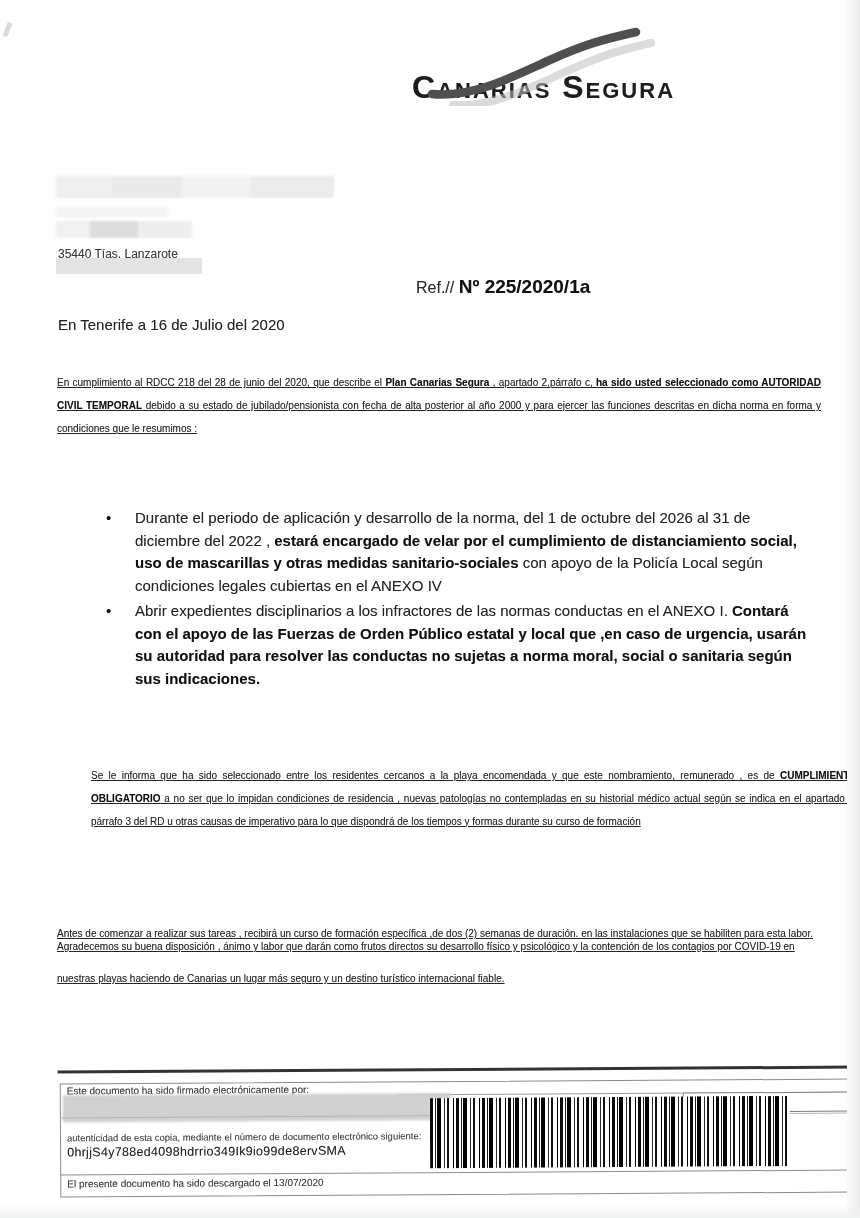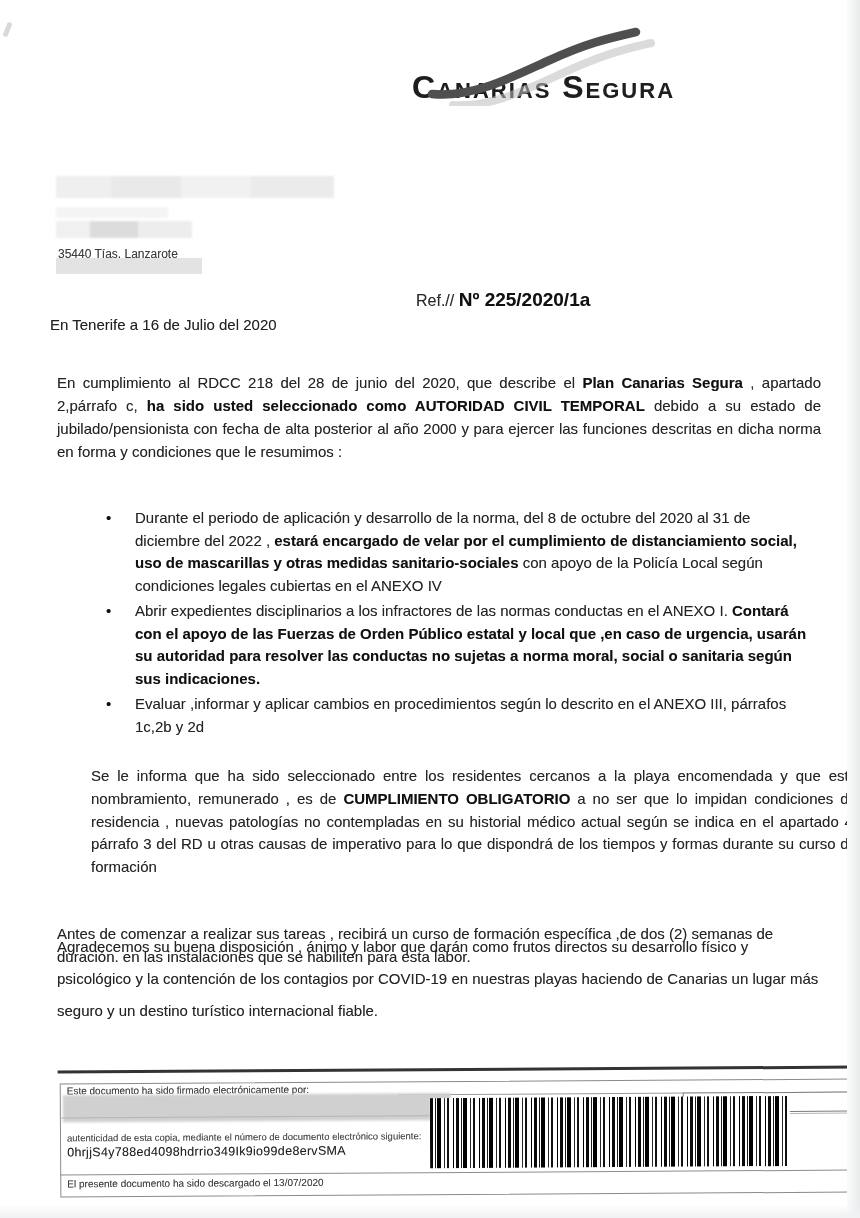--- a/index.html
+++ b/index.html
@@ -31,26 +31,26 @@
   .redact{position:absolute;filter:blur(1px);}
   .r1{left:0;top:6px;width:278px;height:22px;
       background:linear-gradient(90deg,#efefef 0 20%,#e9e9e9 20% 45%,#f1f1f1 45% 70%,#ebebeb 70%);}
   .r2{left:0;top:37px;width:112px;height:11px;background:#f4f4f4;}
   .r3{left:0;top:51px;width:136px;height:17px;
       background:linear-gradient(90deg,#f0f0f0 0 25%,#dcdcdc 25% 60%,#ededed 60%);}
   .addr-city{position:absolute;left:2px;top:77px;font-size:12px;color:#3a3a3a;white-space:nowrap;}
   .r4{left:0;top:88px;width:146px;height:16px;background:#e3e3e3;filter:blur(.7px);}
 
   
-  .ref-line{position:absolute;left:416px;top:276px;font-size:16px;color:#2b2b2b;margin-top:13px;}
+  .ref-line{position:absolute;left:416px;top:276px;font-size:16px;color:#2b2b2b;}
   .ref-line b{font-size:19px;color:#111;}
-  .dateline{position:absolute;left:50px;top:316px;font-size:15px;}
+  .dateline{position:absolute;left:58px;top:316px;font-size:15px;}
 
   
-  .para{position:absolute;margin:0;font-size:15px;line-height:23px;color:#242424;}
+  .para{position:absolute;margin:0;font-size:10px;line-height:23px;color:#242424;text-decoration:underline;}
   .p1{left:57px;top:371px;width:764px;text-align:justify;}
   .p2{left:57px;top:765px;width:766px;text-align:justify;line-height:22.8px;margin-left:34px;}
   .p3{left:57px;top:922px;width:766px;}
   .p4{left:57px;top:931px;width:766px;line-height:32px;}
   b{font-weight:700;color:#101010;}
 
   ul.duties{position:absolute;left:104px;top:507px;width:712px;margin:0;padding:0;list-style:none;}
   ul.duties li{position:relative;margin:0 0 3px 0;padding-left:31px;font-size:15px;line-height:22.5px;color:#242424;}
   ul.duties li:before{content:"•";position:absolute;left:2px;top:0;font-size:15px;color:#111;}
 
@@ -101,23 +101,22 @@
   <div class="ref-line">
     <span>Ref.//</span>
     <b>Nº 225/2020/1a</b>
   </div>
 
   <div class="dateline">En Tenerife a 16 de Julio del 2020</div>
 
   <p class="para p1"><span>En cumplimiento al RDCC 218 del 28 de junio del 2020, que describe el </span><b>Plan Canarias Segura</b><span> , apartado 2,párrafo c, </span><b>ha sido usted seleccionado como AUTORIDAD CIVIL TEMPORAL</b><span> debido a su estado de jubilado/pensionista con fecha de alta posterior al año 2000 y para ejercer las funciones descritas en dicha norma en forma y condiciones que le resumimos :</span></p>
 
   <ul class="duties">
-    <li><span>Durante el periodo de aplicación y desarrollo de la norma, del 8 de octubre del 2020 al 31 de diciembre del 2022 , </span><b>estará encargado de velar por el cumplimiento de distanciamiento social, uso de mascarillas y otras medidas sanitario-sociales </b><span>con apoyo de la Policía Local según condiciones legales cubiertas en el ANEXO IV</span></li>
+    <li><span>Durante el periodo de aplicación y desarrollo de la norma, del 1 de octubre del 2026 al 31 de diciembre del 2022 , </span><b>estará encargado de velar por el cumplimiento de distanciamiento social, uso de mascarillas y otras medidas sanitario-sociales </b><span>con apoyo de la Policía Local según condiciones legales cubiertas en el ANEXO IV</span></li>
     <li><span>Abrir expedientes disciplinarios a los infractores de las normas conductas en el ANEXO I. </span><b>Contará con el apoyo de las Fuerzas de Orden Público estatal y local que ,en caso de urgencia, usarán su autoridad para resolver las conductas no sujetas a norma moral, social o sanitaria según sus indicaciones.</b><span></span></li>
-    <li><span>Evaluar ,informar y aplicar cambios en procedimientos según lo descrito en el ANEXO III, párrafos 1c,2b y 2d</span><b></b><span></span></li>
   </ul>
 
   <p class="para p2"><span>Se le informa que ha sido seleccionado entre los residentes cercanos a la playa encomendada y que este nombramiento, remunerado , es de </span><b>CUMPLIMIENTO OBLIGATORIO</b><span> a no ser que lo impidan condiciones de residencia , nuevas patologías no contempladas en su historial médico actual según se indica en el apartado 4, párrafo 3 del RD u otras causas de imperativo para lo que dispondrá de los tiempos y formas durante su curso de formación</span></p>
 
   <p class="para p3">Antes de comenzar a realizar sus tareas , recibirá un curso de formación específica ,de dos (2) semanas de duración. en las instalaciones que se habiliten para esta labor.</p>
 
   <p class="para p4">Agradecemos su buena disposición , ánimo y labor que darán como frutos directos su desarrollo físico y psicológico y la contención de los contagios por COVID-19 en nuestras playas haciendo de Canarias un lugar más seguro y un destino turístico internacional fiable.</p>
 
   <div class="sig">
     <div class="toprule"></div>

